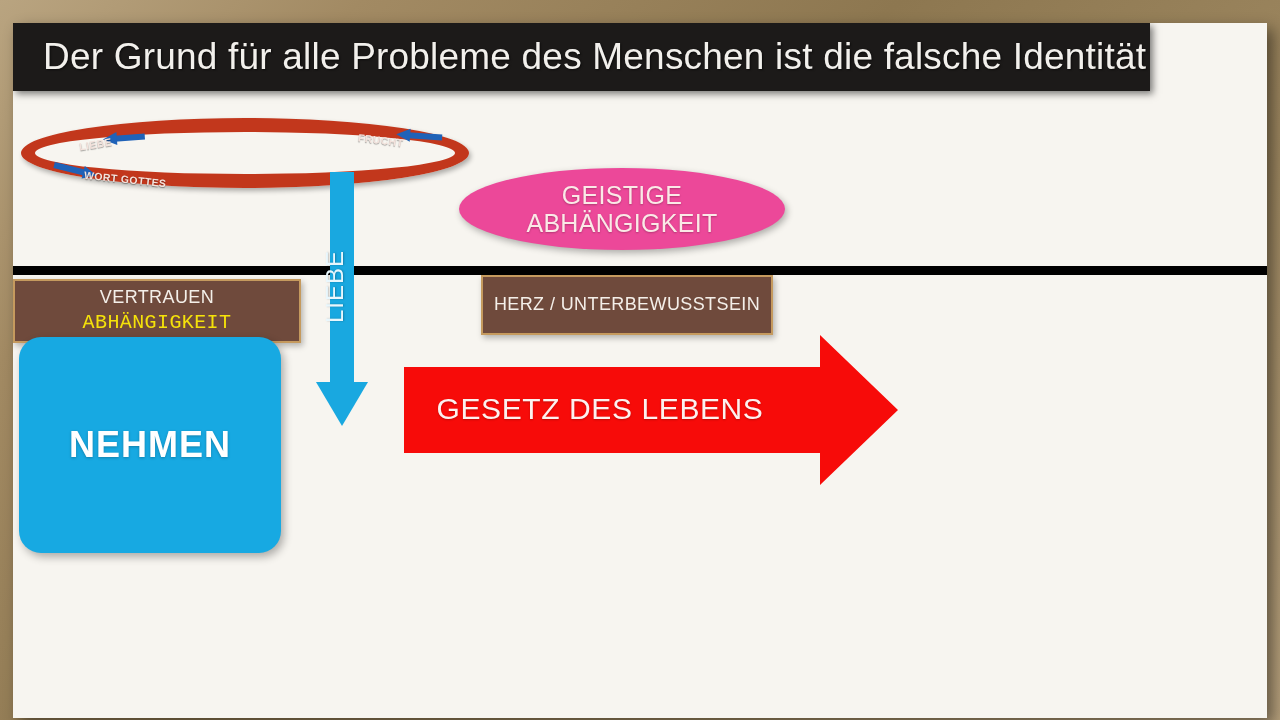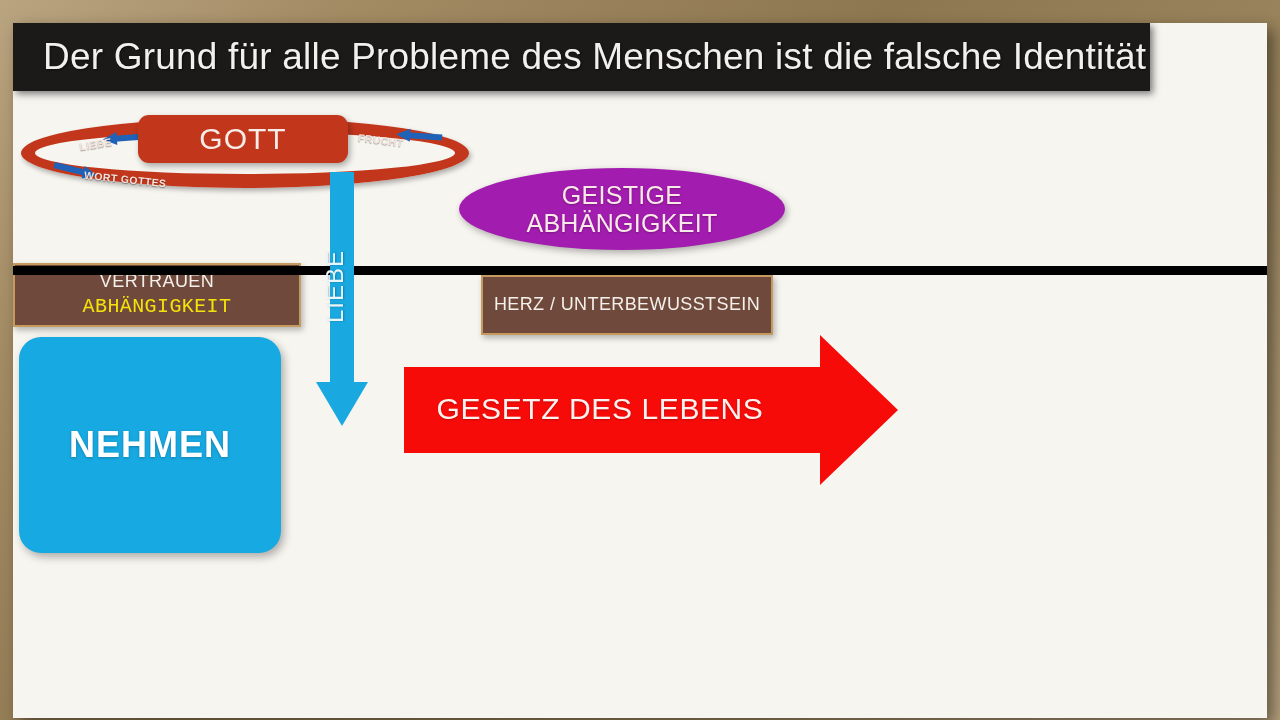--- a/index.html
+++ b/index.html
@@ -121,21 +121,21 @@
   #arrow-frucht { left: 375px; top: 29px;  transform: rotate(4deg); }
   #arrow-wort   { left: 30px;  top: 63px;  transform: rotate(14deg); }
 
   
   #needs-ellipse {
     position: absolute;
     left: 446px;
     top: 145px;
     width: 326px;
     height: 82px;
-    background: #a21caf;
+    background: #ec4899;
     border-radius: 50%;
     display: flex;
     flex-direction: column;
     align-items: center;
     justify-content: center;
     box-shadow: 2px 3px 7px rgba(0,0,0,0.30);
     z-index: 5;
   }
   .needs-line {
     color: #fbe9e7;
@@ -195,21 +195,21 @@
     box-sizing: border-box;
     box-shadow: 2px 3px 6px rgba(0,0,0,0.28);
     display: flex;
     flex-direction: column;
     align-items: center;
     justify-content: center;
     z-index: 3;
   }
   #trust-box {
     left: 0px;
-    top: 240px;
+    top: 256px;
     width: 288px;
     height: 64px;
   }
   #heart-box {
     left: 468px;
     top: 252px;
     width: 292px;
     height: 60px;
   }
   .brown-line-white {
@@ -304,23 +304,20 @@
     <span class="ring-label" id="label-frucht">FRUCHT</span>
 
     <span class="ring-arrow" id="arrow-wort">
       <svg width="46" height="14" viewBox="0 0 46 14">
         <line x1="2" y1="7" x2="34" y2="7" stroke="#1f62b8" stroke-width="6"></line>
         <polygon points="46,7 32,0.5 32,13.5" fill="#1f62b8"></polygon>
       </svg>
     </span>
     <span class="ring-label" id="label-wort">WORT GOTTES</span>
 
-    <div id="gott-box">
-      <span id="gott-label">GOTT</span>
-    </div>
   </div>
 
   <div id="needs-ellipse">
     <span class="needs-line">GEISTIGE</span>
     <span class="needs-line">ABHÄNGIGKEIT</span>
   </div>
 
   <div id="liebe-arrow">
     <div id="liebe-shaft"></div>
     <div id="liebe-head"></div>

